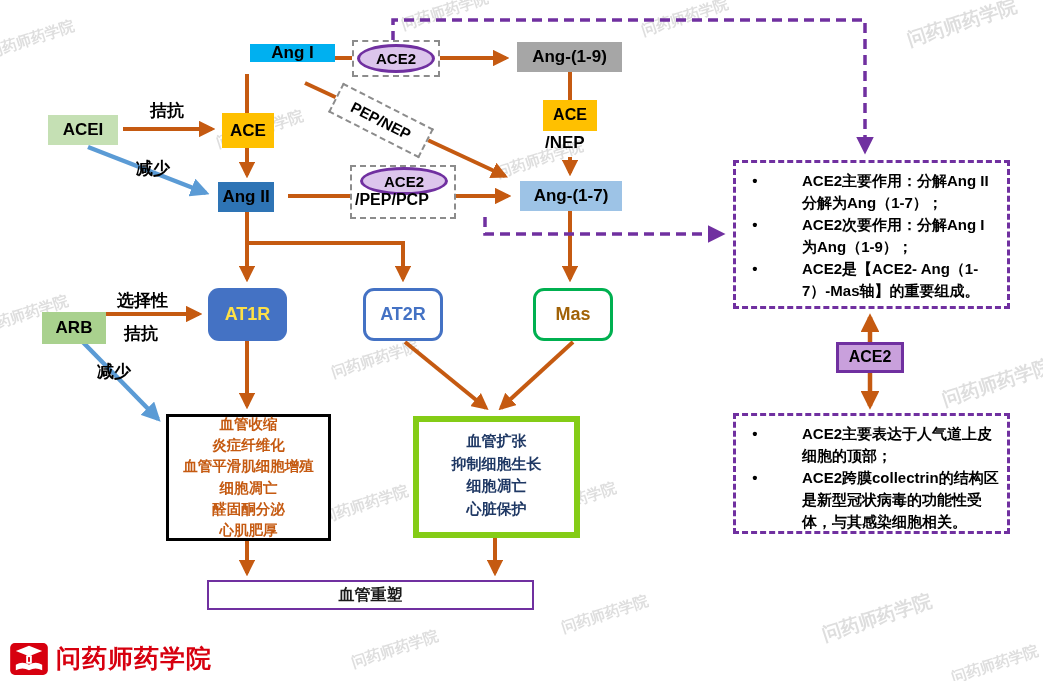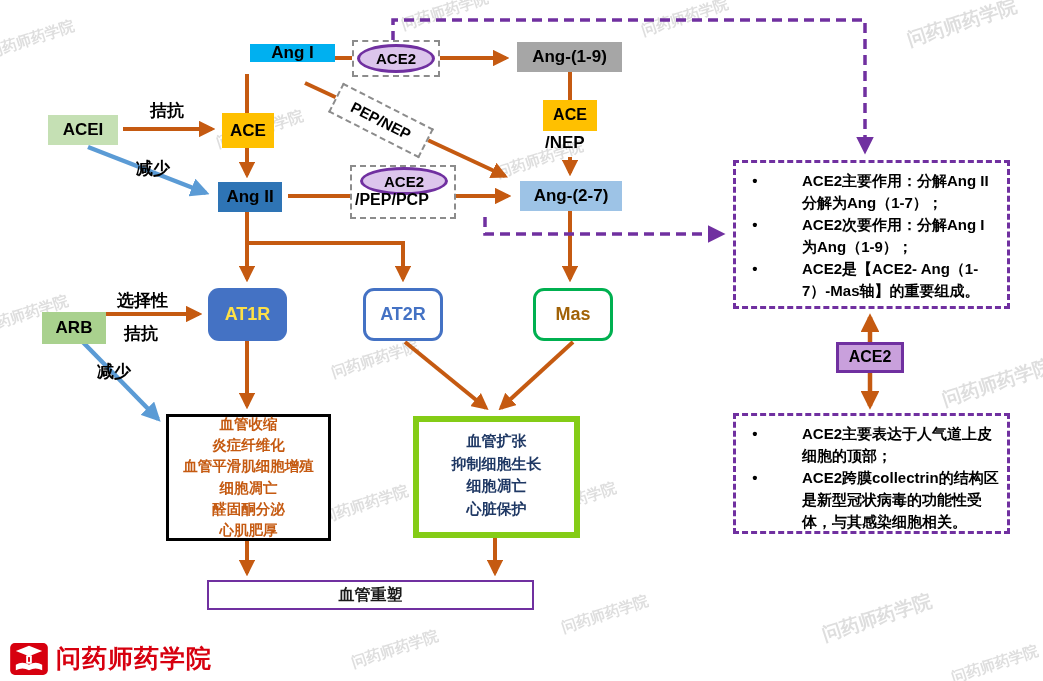--- a/index.html
+++ b/index.html
@@ -146,27 +146,27 @@
   <span class="edge-label" style="left:150px;top:99px;">拮抗</span>
   <div class="node orangebox" style="left:222px;top:113px;width:52px;height:35px;">ACE</div>
 
   <div class="node dashframe" style="left:330px;top:104px;width:102px;height:33px;transform:rotate(27deg);font-size:15px;">PEP/NEP</div>
 
   <div class="node orangebox" style="left:543px;top:100px;width:54px;height:31px;font-size:16px;">ACE</div>
   <span class="edge-label" style="left:545px;top:133px;">/NEP</span>
 
   <span class="edge-label" style="left:136px;top:157px;">减少</span>
 
-  <div class="node bluebox" style="left:218px;top:182px;width:64px;height:30px;text-align:center;">Ang II</div>
+  <div class="node bluebox" style="left:218px;top:182px;width:56px;height:30px;text-align:center;">Ang II</div>
 
   <div class="node dashframe" style="left:350px;top:165px;width:106px;height:54px;"></div>
   <div class="ellipse" style="left:360px;top:167px;width:88px;height:28px;">ACE2</div>
   <span class="edge-label" style="left:355px;top:191px;font-size:16px;z-index:3;">/PEP/PCP</span>
 
-  <div class="node ltbluebox" style="left:520px;top:181px;width:102px;height:30px;">Ang-(2-7)</div>
+  <div class="node ltbluebox" style="left:520px;top:181px;width:102px;height:30px;">Ang-(1-7)</div>
 
   <div class="note-box" style="left:733px;top:160px;width:277px;height:149px;">
     <div class="bullet-row">
       <span class="bullet-dot">•</span>
       <span class="bullet-text">ACE2主要作用：分解Ang II分解为Ang（1-7）；</span>
     </div>
     <div class="bullet-row">
       <span class="bullet-dot">•</span>
       <span class="bullet-text">ACE2次要作用：分解Ang I为Ang（1-9）；</span>
     </div>

